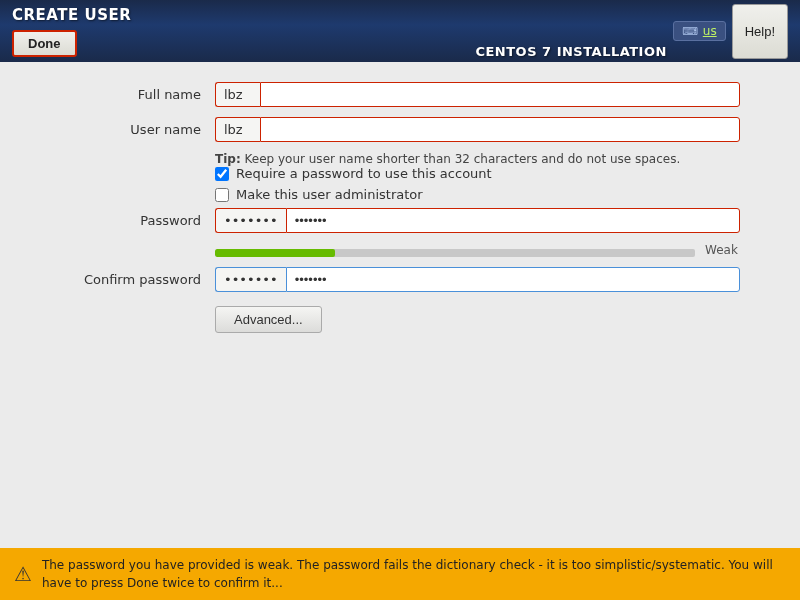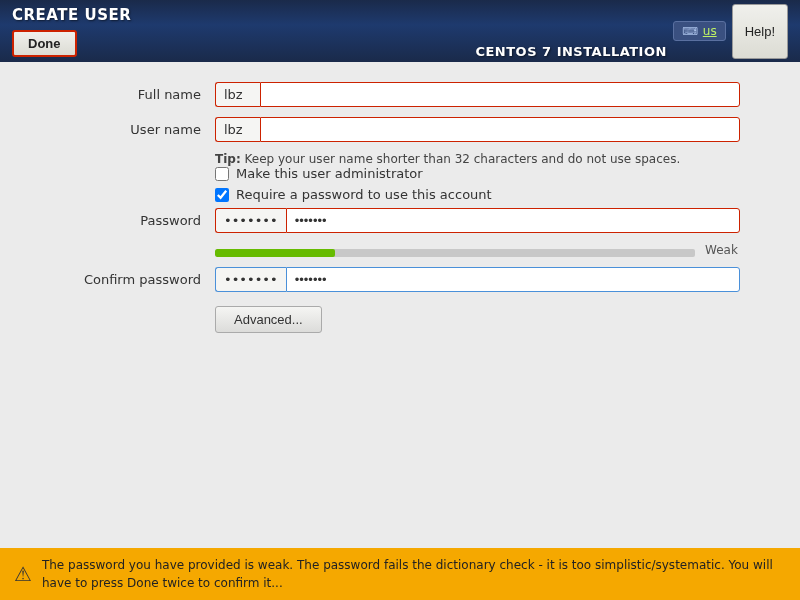--- a/index.html
+++ b/index.html
@@ -284,27 +284,27 @@
       <span class="form-input-prefix">lbz</span>
       <input type="text" class="form-input" value="" style="">
     </div>
   </div>
 
   <div class="tip-row">
     <span class="tip-bold">Tip:</span><span> Keep your user name shorter than 32 characters and do not use spaces.</span>
   </div>
 
   <div class="checkbox-row">
+    <input type="checkbox" id="pw-cb" checked="" style="">
+    <label for="pw-cb">Require a password to use this account</label>
+  </div>
+
+  <div class="checkbox-row">
     <input type="checkbox" id="admin-cb" style="">
     <label for="admin-cb">Make this user administrator</label>
-  </div>
-
-  <div class="checkbox-row">
-    <input type="checkbox" id="pw-cb" checked="" style="">
-    <label for="pw-cb">Require a password to use this account</label>
   </div>
 
   <div class="form-row" style="margin-top:6px;">
     <label class="form-label">Password</label>
     <div class="form-input-wrapper">
       <span class="form-input-prefix password-prefix">•••••••</span>
       <input type="password" class="form-input" value="1234567" style="">
     </div>
   </div>
 

